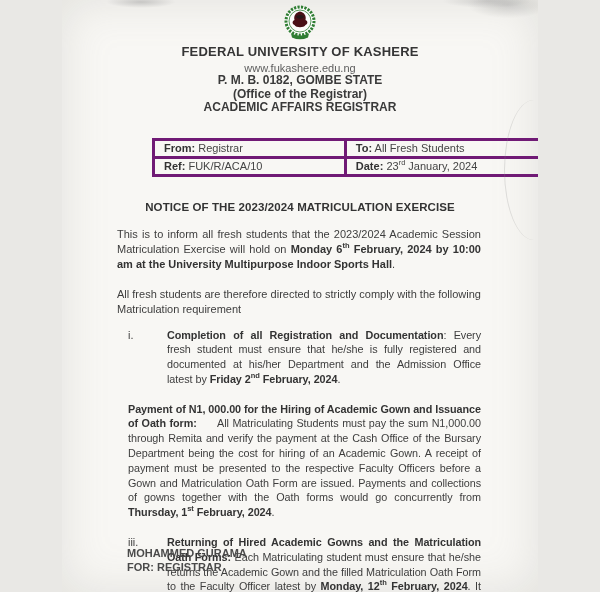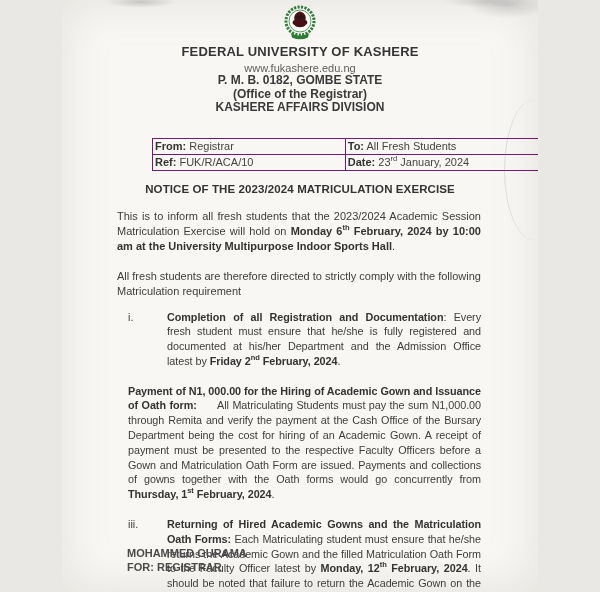--- a/index.html
+++ b/index.html
@@ -33,29 +33,29 @@
   .hdr.site { margin-top: 3px; font-size: 11px; color: #5d5d5d; }
   .hdr.addr, .hdr.office, .hdr.division { font-size: 12px; font-weight: bold; color: #3a3a3a; line-height: 13.5px; }
 
   table.meta {
     margin: 23px 0 0 90px;
     width: 420px;
     border-collapse: collapse;
     font-size: 11px;
   }
   table.meta td {
-    border: 1px solid #701a75;
-    padding: 1px 6px 2px 2px;
+    border: 3px solid #701a75;
+    padding: 1px 6px 2px 9px;
     color: #444;
   }
   table.meta td.c1 { width: 46%; }
   table.meta b { color: #333; }
 
   .doc-title {
-    margin-top: 12px;
+    margin-top: 24px;
     text-align: center;
     font-size: 11.5px;
     font-weight: bold;
     color: #333;
     letter-spacing: 0.1px;
   }
 
   .para {
     margin-left: 55px;
     margin-right: 57px;
@@ -106,21 +106,21 @@
       <path d="M18 7.5 C13.5 8.5 11.5 12 12.5 16 C10 17 10 20 12.5 21 C14 24 22 24 23.5 21 C26 20 26 17 23.5 16 C24.5 12 22.5 8.5 18 7.5 Z" fill="#4a1016"></path>
       <path d="M14 12.5 C16 10.5 20 10.5 22 12.5 C21 15.5 15 15.5 14 12.5 Z" fill="#1a1a1a" opacity="0.7"></path>
       <path d="M9 29.5 Q18 33.8 27 29.5 L26 33.5 Q18 37.2 10 33.5 Z" fill="#2e7d32"></path>
     </svg>
   </div>
 
   <div class="hdr uni">FEDERAL UNIVERSITY OF KASHERE</div>
   <div class="hdr site">www.fukashere.edu.ng</div>
   <div class="hdr addr">P. M. B. 0182, GOMBE STATE</div>
   <div class="hdr office">(Office of the Registrar)</div>
-  <div class="hdr division">KASHERE AFFAIRS DIVISION</div>
+  <div class="hdr division">ACADEMIC AFFAIRS REGISTRAR</div>
 
   <table class="meta">
     <tbody>
       <tr>
         <td class="c1"><b>From:</b> <span>Registrar</span></td>
         <td><b>To:</b> <span>All Fresh Students</span></td>
       </tr>
       <tr>
         <td class="c1"><b>Ref:</b> <span>FUK/R/ACA/10</span></td>
         <td><b>Date:</b> <span>23</span><sup>rd</sup><span> January, 2024</span></td>

